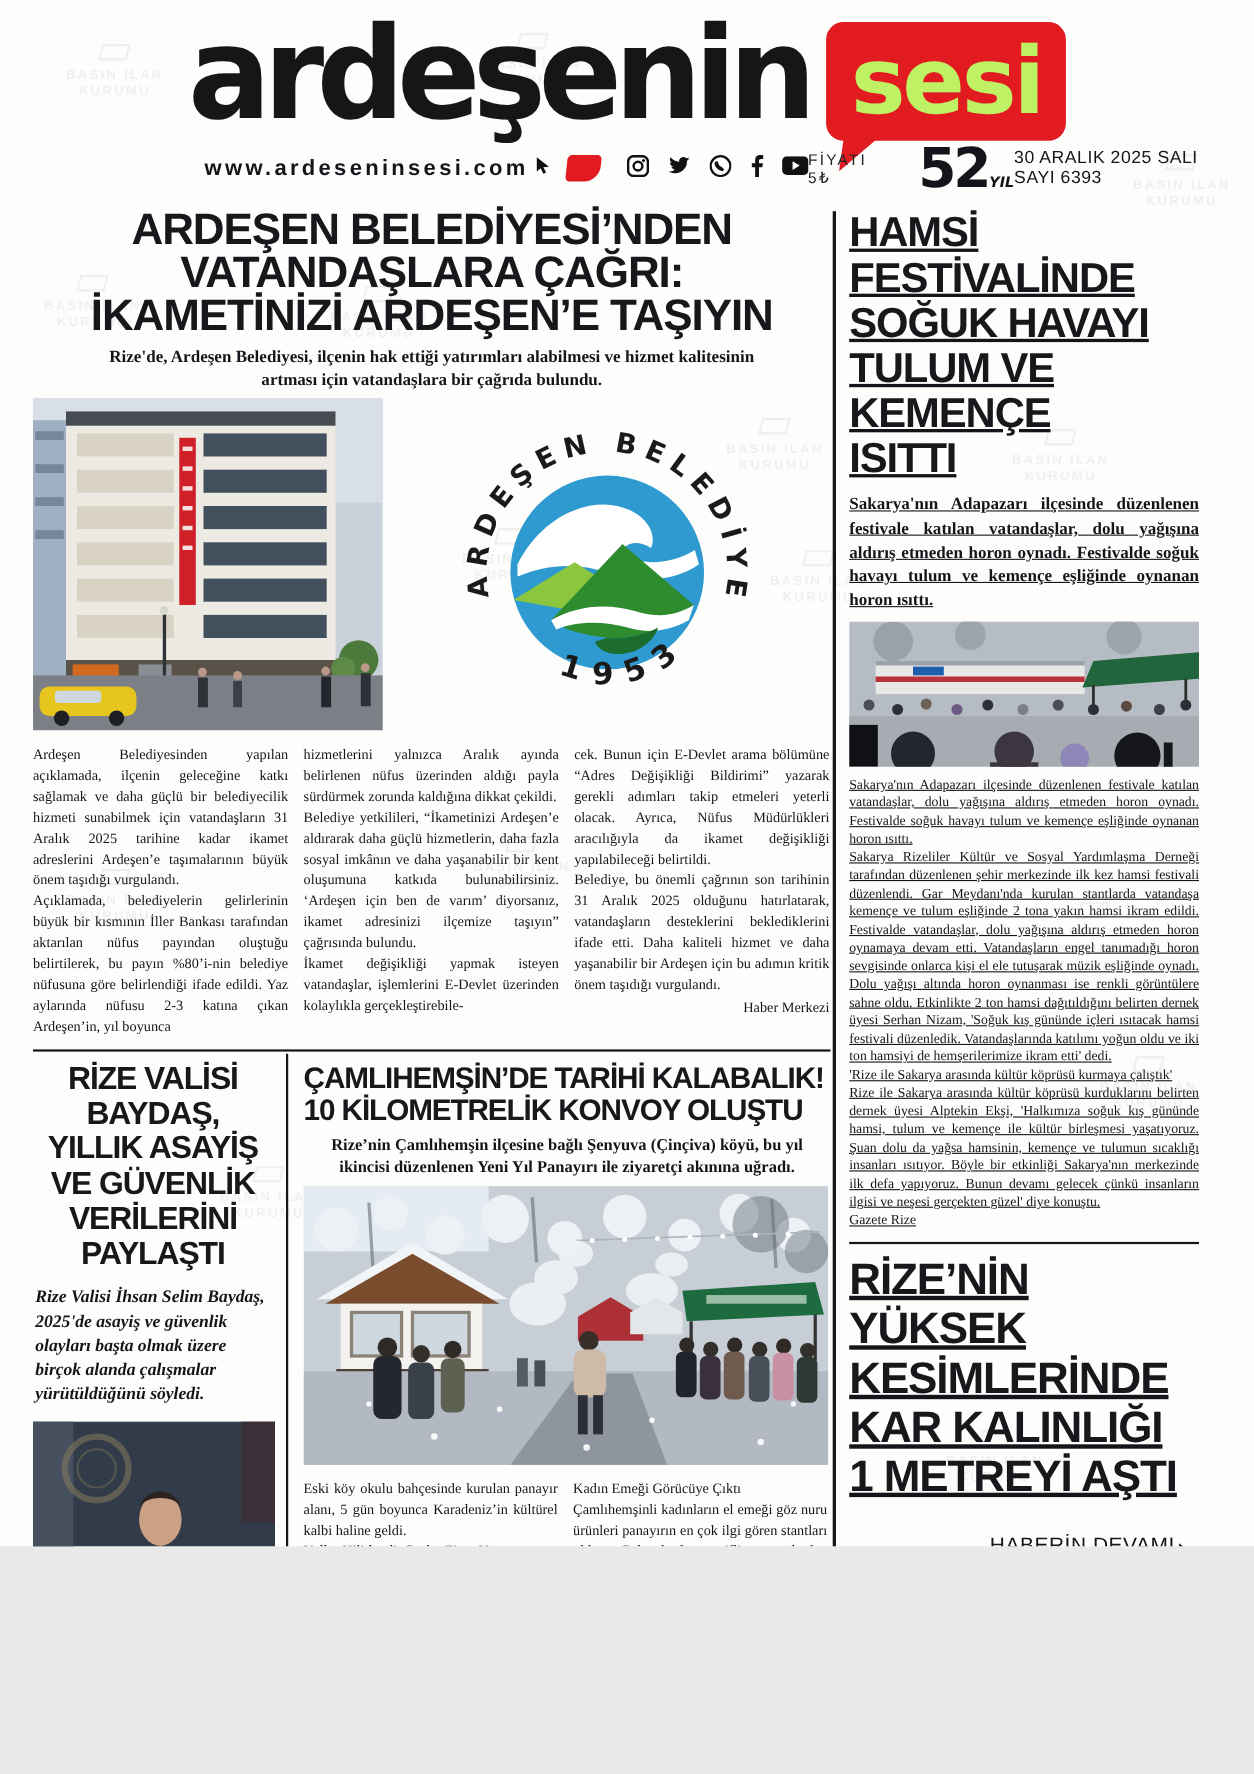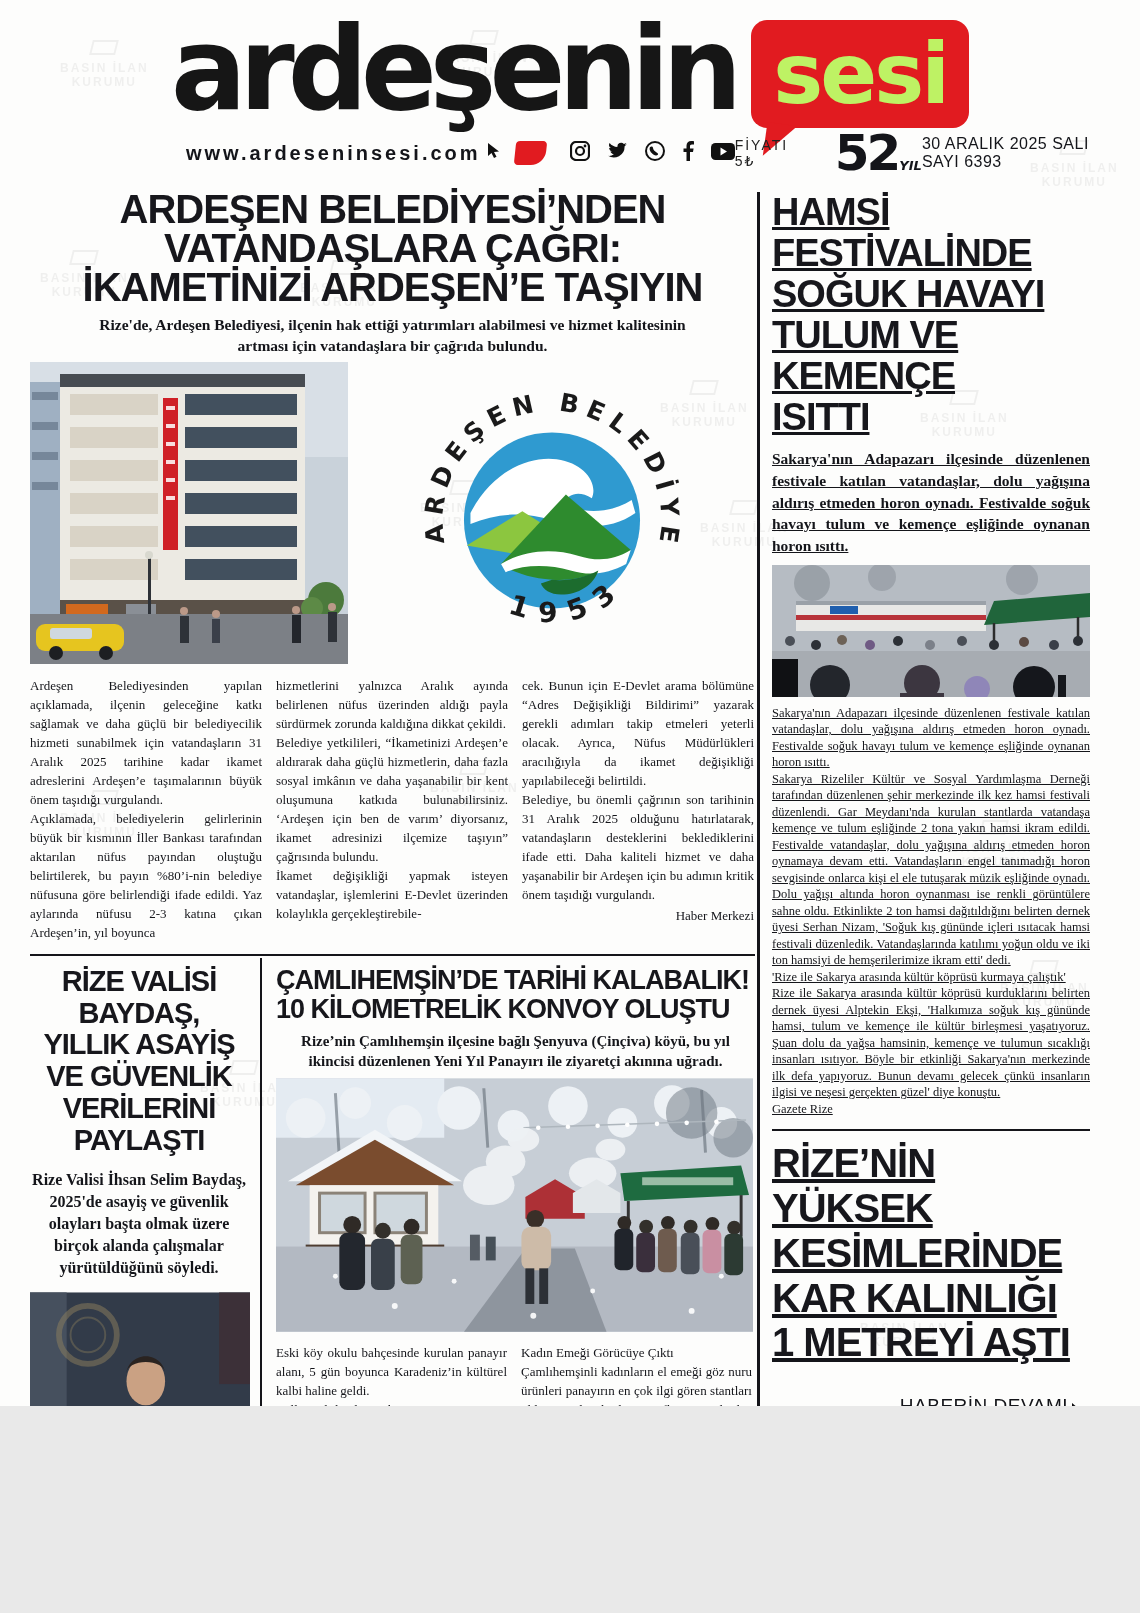--- a/index.html
+++ b/index.html
@@ -69,21 +69,21 @@
   .lead-media { display:flex; margin-top:4px; }
   .lead-logo-box { flex:1; display:flex; justify-content:center; align-items:center; }
   .lead-body { display:flex; gap:14px; margin-top:12px; }
   .bodycol { width:232px; font-size:13px; line-height:19px; text-align:justify; }
   .byline-r { text-align:right; font-size:13px; margin-top:2px; }
   .left-rule { border:none; border-top:2.5px solid #15151a; margin:12px 0 0; }
 
   .bottom-row { display:flex; margin-top:2px; }
   .vali-col { width:232px; padding:8px 12px 0 0; border-right:2.5px solid #15151a; min-height:645px; }
   .vali-headline { font-size:29px; line-height:1.1; text-align:center; }
-  .vali-text { font-size:16px; line-height:22px; text-align:center; margin:12px 2px 10px; }
+  .vali-text { font-size:16px; line-height:22px; text-align:left; margin:12px 2px 10px;font-style:italic; }
   .panayir-col { flex:1; padding:8px 0 0 14px; }
   .panayir-headline { font-size:27px; line-height:1.08; }
   .panayir-standfirst { font-size:15px; line-height:1.35; text-align:center; margin:7px 6px 6px; }
   .panayir-body { display:flex; gap:14px; margin-top:10px; }
   .panayir-body .bodycol { width:231px; font-size:13px; }
 
   
   .hamsi-headline { font-size:38px; line-height:1.08; }
   .hamsi-standfirst { font-size:15.5px; line-height:1.4; text-align:justify; margin:10px 0 8px; }
   .hamsi-body { font-size:12.5px; line-height:16.5px; text-align:justify; margin-top:8px; }

